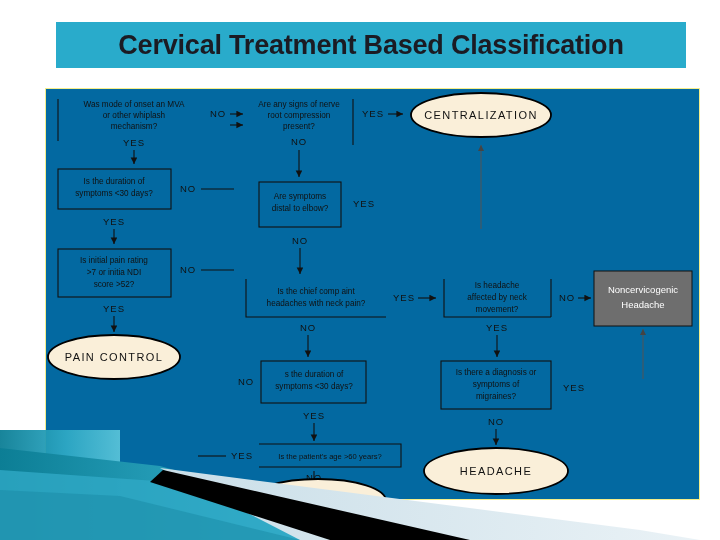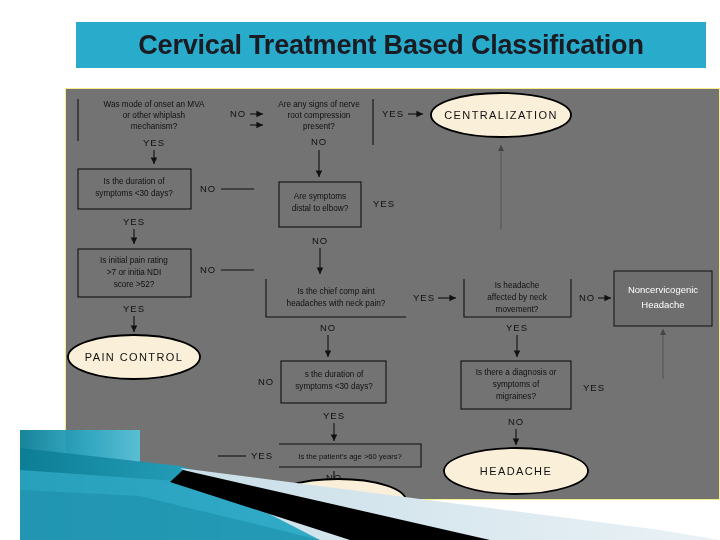--- a/index.html
+++ b/index.html
@@ -1,37 +1,37 @@
 <!DOCTYPE html>
 <html><head>
 <meta charset="utf-8">
 <style>
   html,body{margin:0;padding:0;}
   body{
     width:720px;height:540px;overflow:hidden;background:#ffffff;
     font-family:"Liberation Sans", sans-serif;position:relative;
   }
-  #root{position:absolute;inset:0;margin-left:20px;}
+  #root{position:absolute;inset:0;}
 
   
   .title-banner{
     position:absolute;left:56px;top:22px;width:630px;height:46px;
     display:flex;align-items:center;justify-content:center;
     background:#29ABCB;
   }
   .title-text{
     font-family:"Liberation Sans", sans-serif;
     font-size:27px;font-weight:bold;color:#1b1b23;letter-spacing:-0.2px;
     white-space:nowrap;
   }
 
   
   .flow-panel{
     position:absolute;left:45px;top:88px;width:655px;height:412px;
-    background:#737373;border:1.5px solid #F5EE8A;box-sizing:border-box;
+    background:#0369a1;border:1.5px solid #F5EE8A;box-sizing:border-box;
   }
   .flow-svg{position:absolute;left:0;top:0;width:655px;height:412px;}
 
   
   .ribbon{position:absolute;left:0;top:430px;width:720px;height:110px;pointer-events:none;}
 
   
   .qtext{font-family:"Liberation Sans", sans-serif;font-size:8.2px;fill:#111;}
   .qtext-sm{font-family:"Liberation Sans", sans-serif;font-size:7.6px;fill:#111;}
   .branch{font-family:"Liberation Sans", sans-serif;font-size:9.5px;fill:#111;letter-spacing:1px;}

